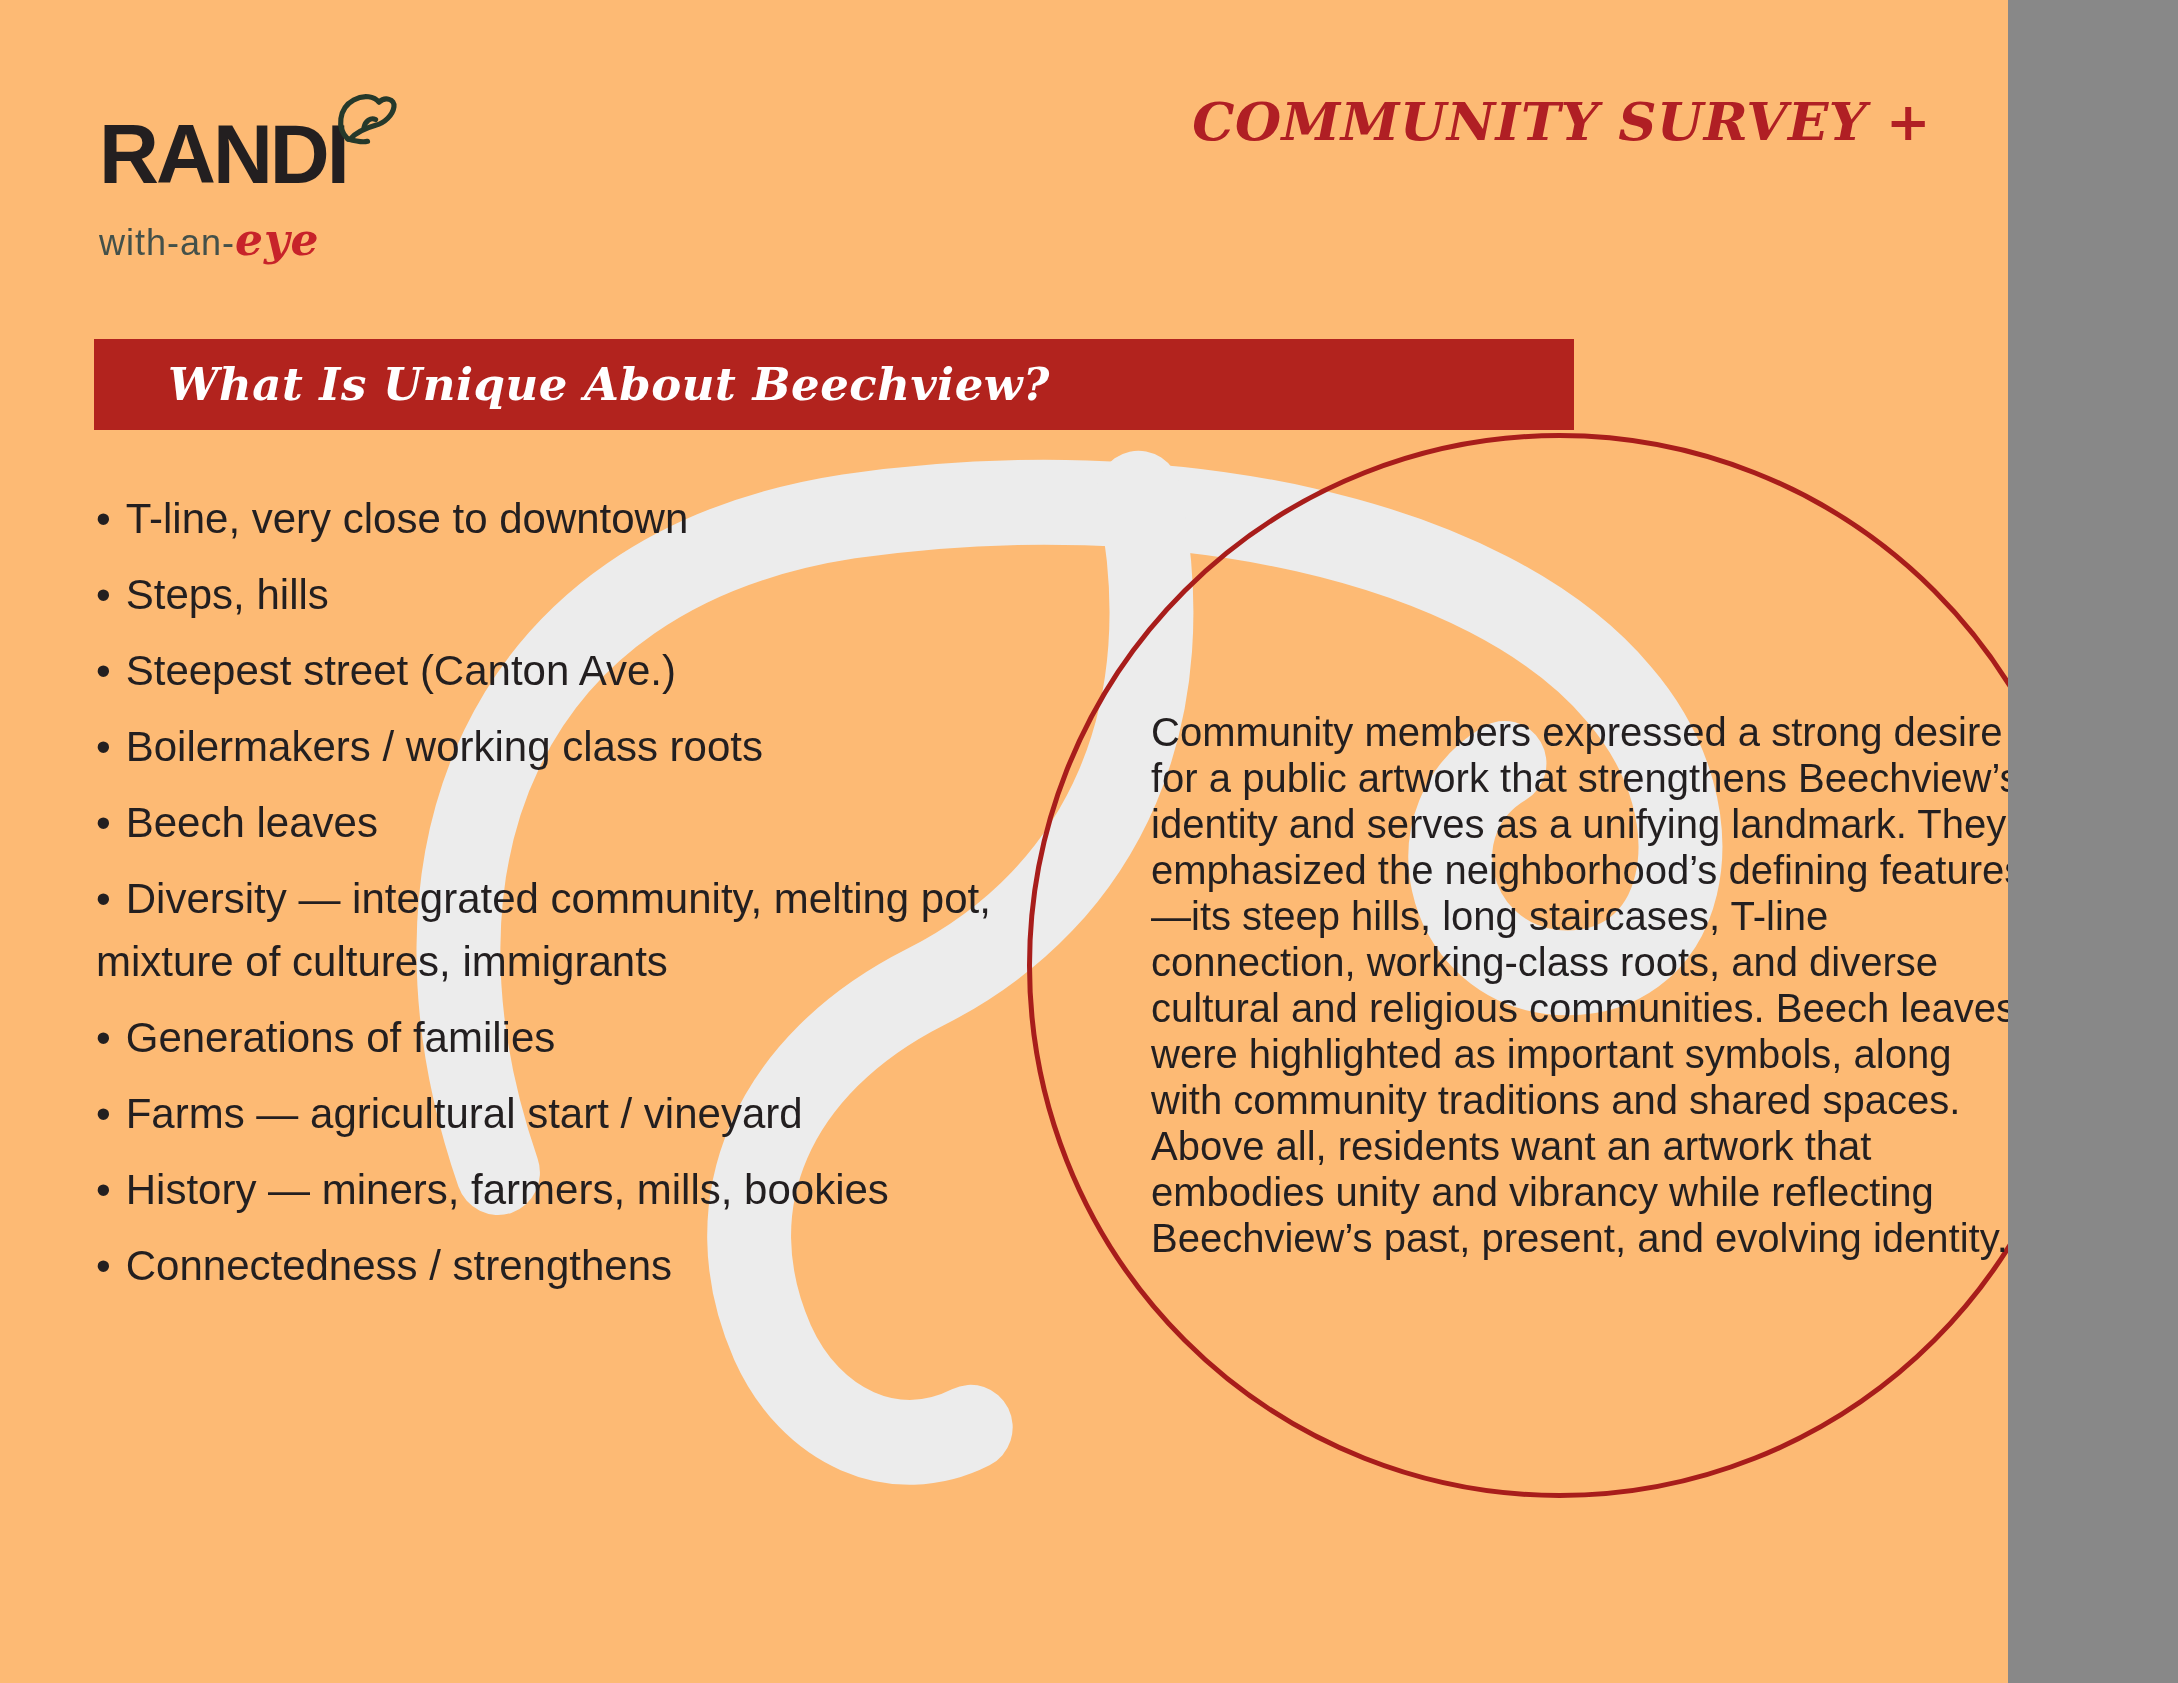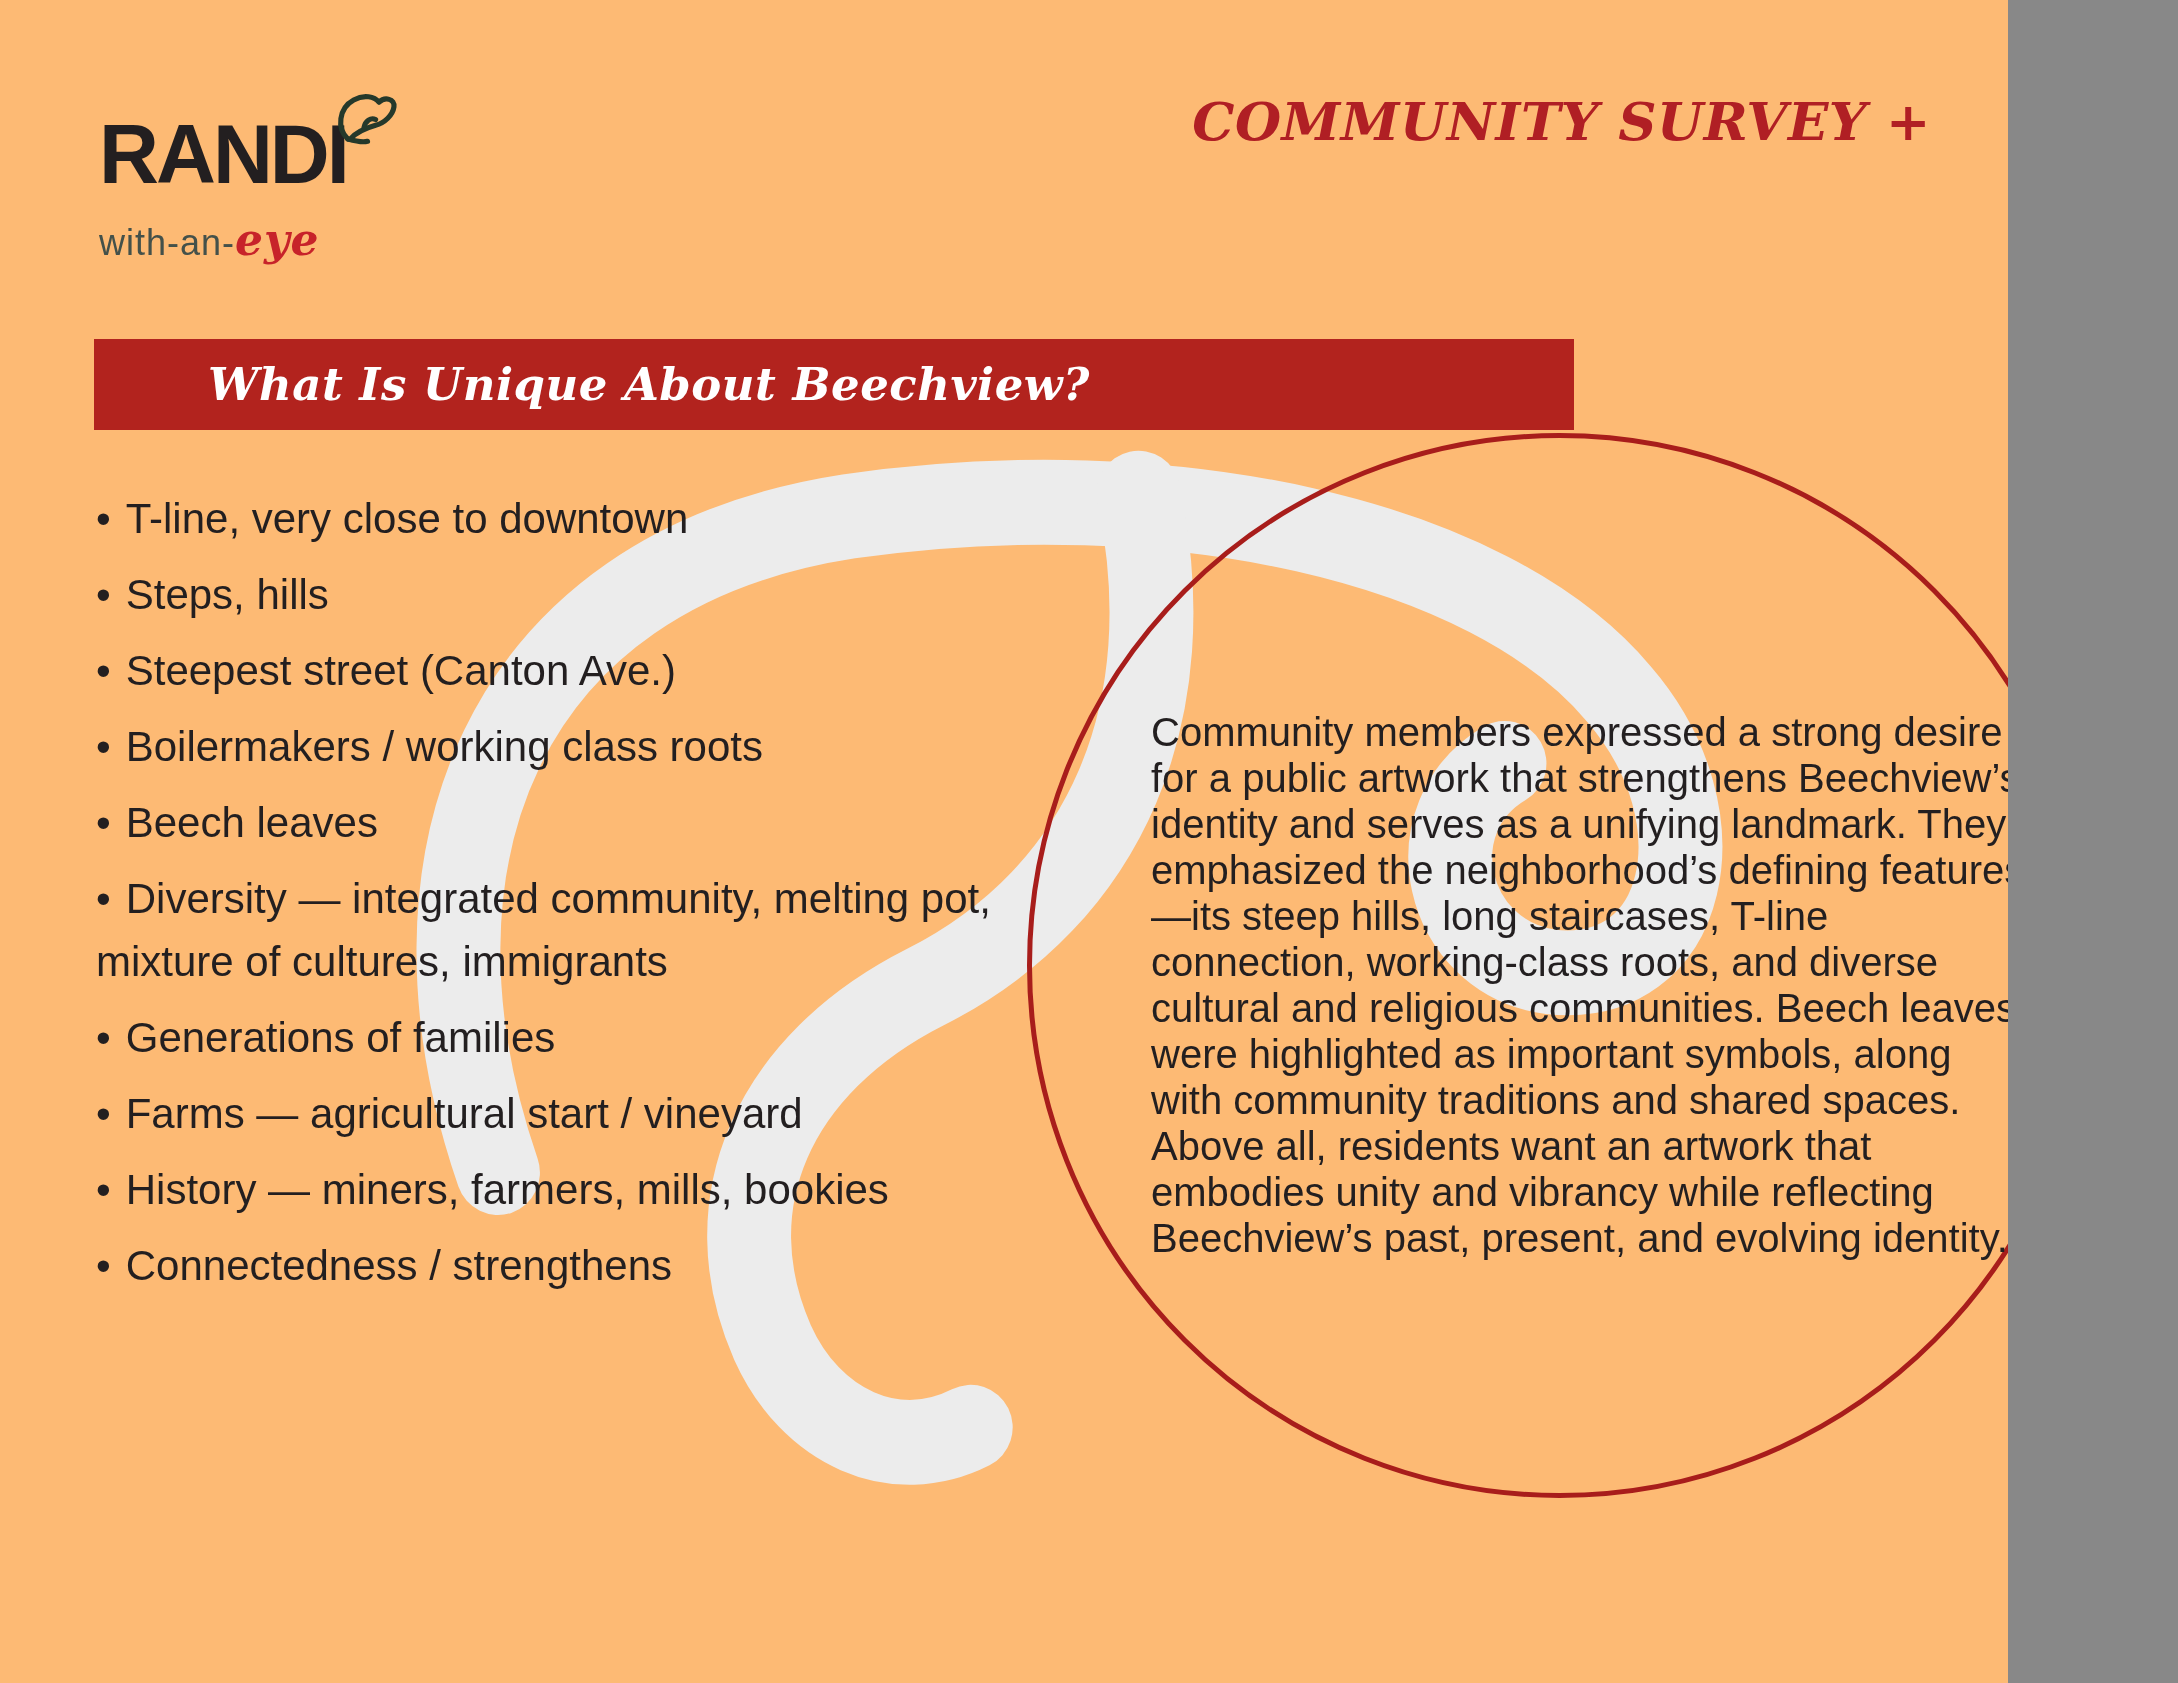--- a/index.html
+++ b/index.html
@@ -34,21 +34,21 @@
     font-family:"DejaVu Serif",serif;font-style:italic;font-weight:bold;
     font-size:53px;line-height:61px;letter-spacing:0.5px;
     color:var(--title_red);
   }
   
   .banner{
     position:absolute;left:94px;top:339px;width:1480px;height:91px;z-index:2;
     background:var(--banner_red);
   }
   .banner span{
-    display:block;padding-left:114px;line-height:91px;
+    display:block;padding-left:74px;line-height:91px;
     font-family:"DejaVu Serif",serif;font-style:italic;font-weight:600;
     font-size:45px;color:var(--banner_text);letter-spacing:0.5px;
   }
   
   .bullets{position:absolute;left:96px;top:487px;width:911px;z-index:2;}
   .bullet-item{font-size:42px;line-height:63px;margin-bottom:13px;color:var(--text_dark);}
   .bullet-item .marker{margin-right:15px;}
   
   .circle{
     position:absolute;left:1027px;top:433px;width:1065px;height:1065px;z-index:1;

